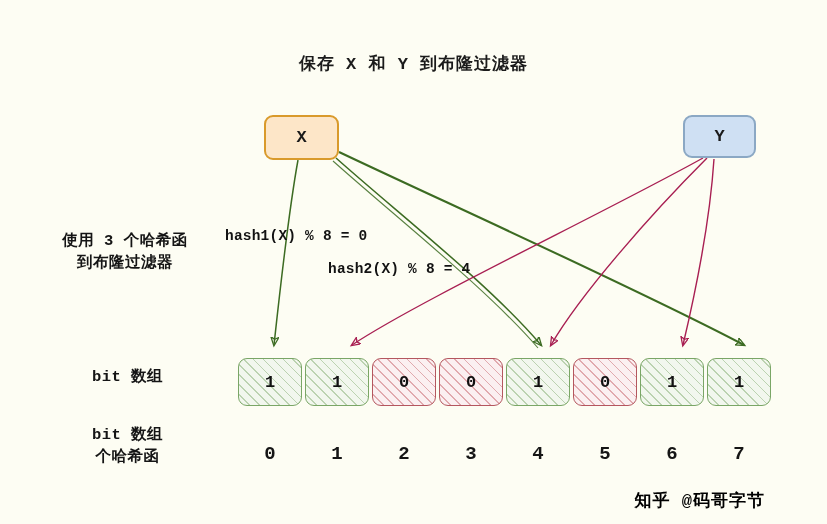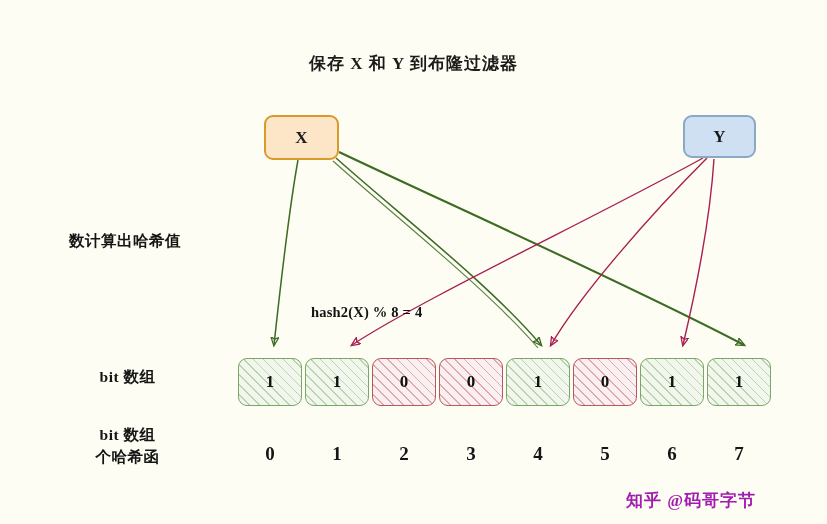--- a/index.html
+++ b/index.html
@@ -5,21 +5,21 @@
   html, body {
     margin: 0;
     padding: 0;
     background: #fdfdf3;
   }
   #canvas {
     position: relative;
     width: 787px;
     height: 524px;
     background: #fdfdf3;
-    font-family: Liberation Serif, serif;
+    font-family: Liberation Mono, monospace;
     overflow: hidden;
     color: #1a1a1a;
   }
   .title {
     position: absolute;
     left: 0;
     top: 52px;
     width: 827px;
     text-align: center;
     font-size: 17px;
@@ -57,21 +57,21 @@
   }
   .hash-label {
     position: absolute;
     font-size: 14.5px;
     font-weight: 600;
     color: #121212;
     white-space: nowrap;
     letter-spacing: 0.2px;
   }
   #hash1-label { left: 225px; top: 228px; }
-  #hash2-label { left: 311px; top: 261px; margin-top: 43px; }
+  #hash2-label { left: 328px; top: 261px; }
   #hash3-label { left: 396px; top: 184px; }
 
   .side-label {
     position: absolute;
     font-size: 15.5px;
     font-weight: 700;
     color: #151515;
     text-align: center;
     line-height: 1.45;
     letter-spacing: 0.5px;
@@ -130,25 +130,25 @@
   #arrow-layer {
     position: absolute;
     left: 0;
     top: 0;
     width: 827px;
     height: 524px;
     pointer-events: none;
   }
   #watermark {
     position: absolute;
-    right: 31px;
+    right: 22px;
     bottom: 12px;
     font-size: 17px;
     font-weight: 700;
-    color: #a21caf;
+    color: #000000;
     letter-spacing: 1px;
   }
 </style>
 </head>
 <body>
 
 <div id="canvas">
 
   <div class="title">保存 X 和 Y 到布隆过滤器</div>
 
@@ -188,24 +188,26 @@
     </g>
   </svg>
 
   <div class="node" id="node-x">
     <span>X</span>
   </div>
   <div class="node" id="node-y">
     <span>Y</span>
   </div>
 
+  <div class="hash-label" id="hash1-label">hash1(X) % 8 = 0</div>
   <div class="hash-label" id="hash2-label">hash2(X) % 8 = 4</div>
 
   <div class="side-label" id="hashfn-note">
-    <div>数计算出哈希值</div>
+    <div>使用 3 个哈希函</div>
+    <div>到布隆过滤器</div>
   </div>
 
   <div class="side-label" id="bitarray-label">bit 数组</div>
 
   <div class="side-label" id="bitindex-label">
     <div>bit 数组</div>
     <div>个哈希函</div>
   </div>
 
   <div id="bit-array">

